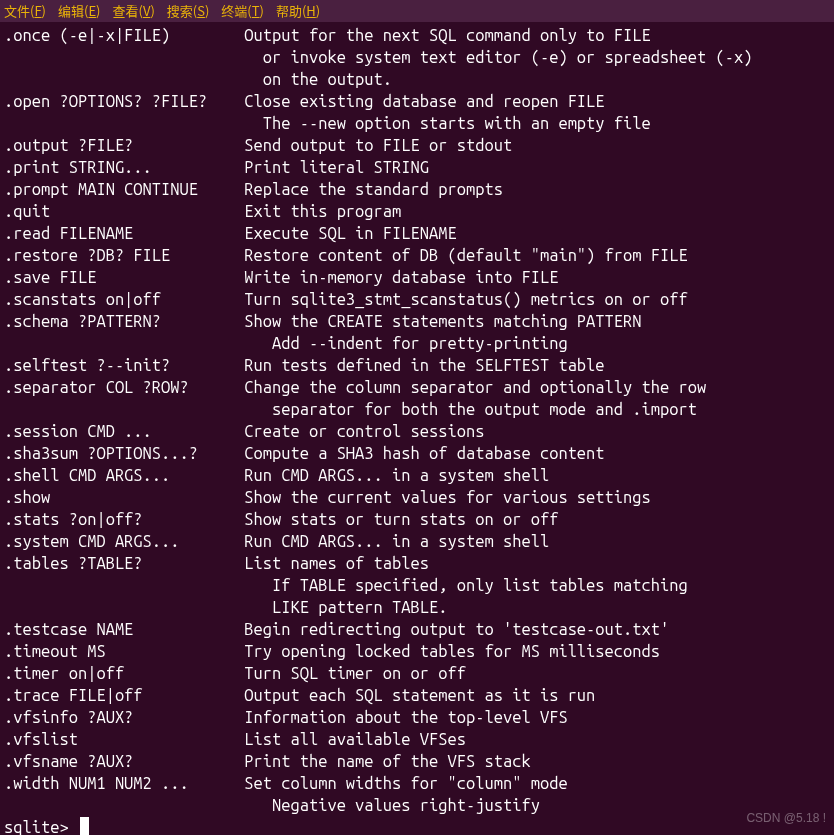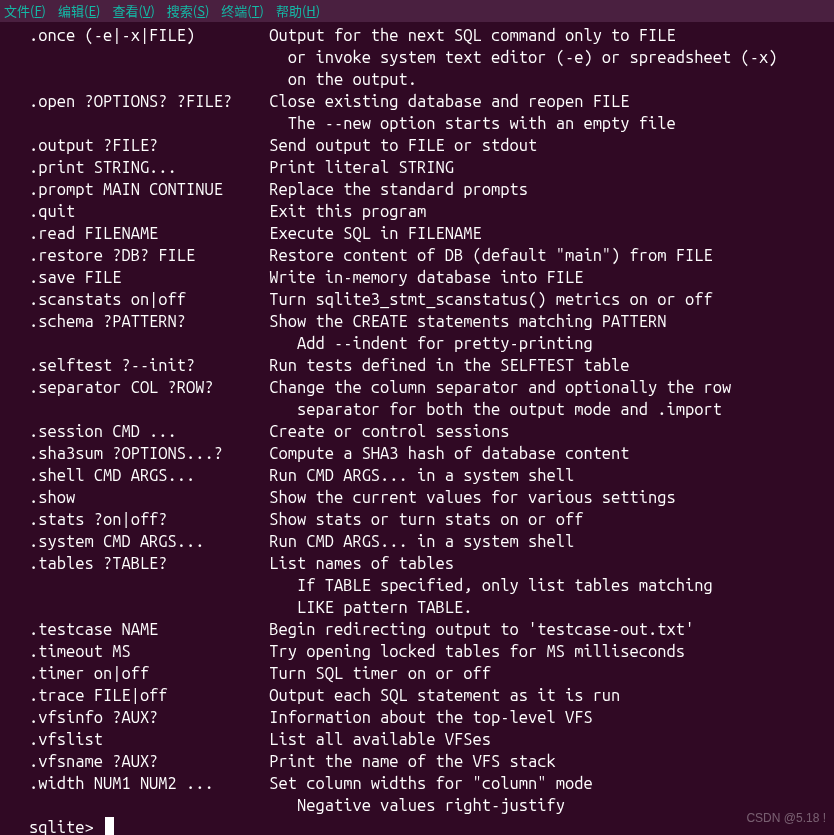--- a/index.html
+++ b/index.html
@@ -1,24 +1,24 @@
 <!DOCTYPE html>
 <html><head>
 <meta charset="utf-8">
 <style>
   html,body{margin:0;padding:0;width:834px;height:835px;overflow:hidden;
     background:#300924;color:#fff;
     font-family:"Ubuntu Mono","DejaVu Sans Mono","Noto Sans Mono CJK SC",monospace;
     font-size:16.5px;line-height:22px;}
   .menubar{background:#4a2040;height:22px;line-height:22px;font-family:"Noto Sans CJK SC","Noto Sans",sans-serif;
-    font-size:13px;color:#14b8a6;padding-left:4px;display:flex;gap:12px;}
+    font-size:13px;color:#eab308;padding-left:4px;display:flex;gap:12px;}
   .menu-item{cursor:default;}
   .mn{text-decoration:underline;}
   .term{padding:2px 4px 4px 4px;white-space:pre;}
-  .row{display:block;margin-left:25px;}
+  .row{display:block;}
   .cmd{display:inline-block;width:26ch;vertical-align:top;}
   .desc{display:inline-block;}
   .cont{padding-left:26ch;}
   .prompt-line{margin-top:0;}
   .cursor{display:inline-block;width:9px;height:18px;background:#fff;vertical-align:-2px;margin-left:2px;}
   .wm{position:absolute;right:8px;bottom:6px;color:rgba(255,255,255,0.35);
     font-family:sans-serif;font-size:12px;}
 </style>
 </head>
 <body>

